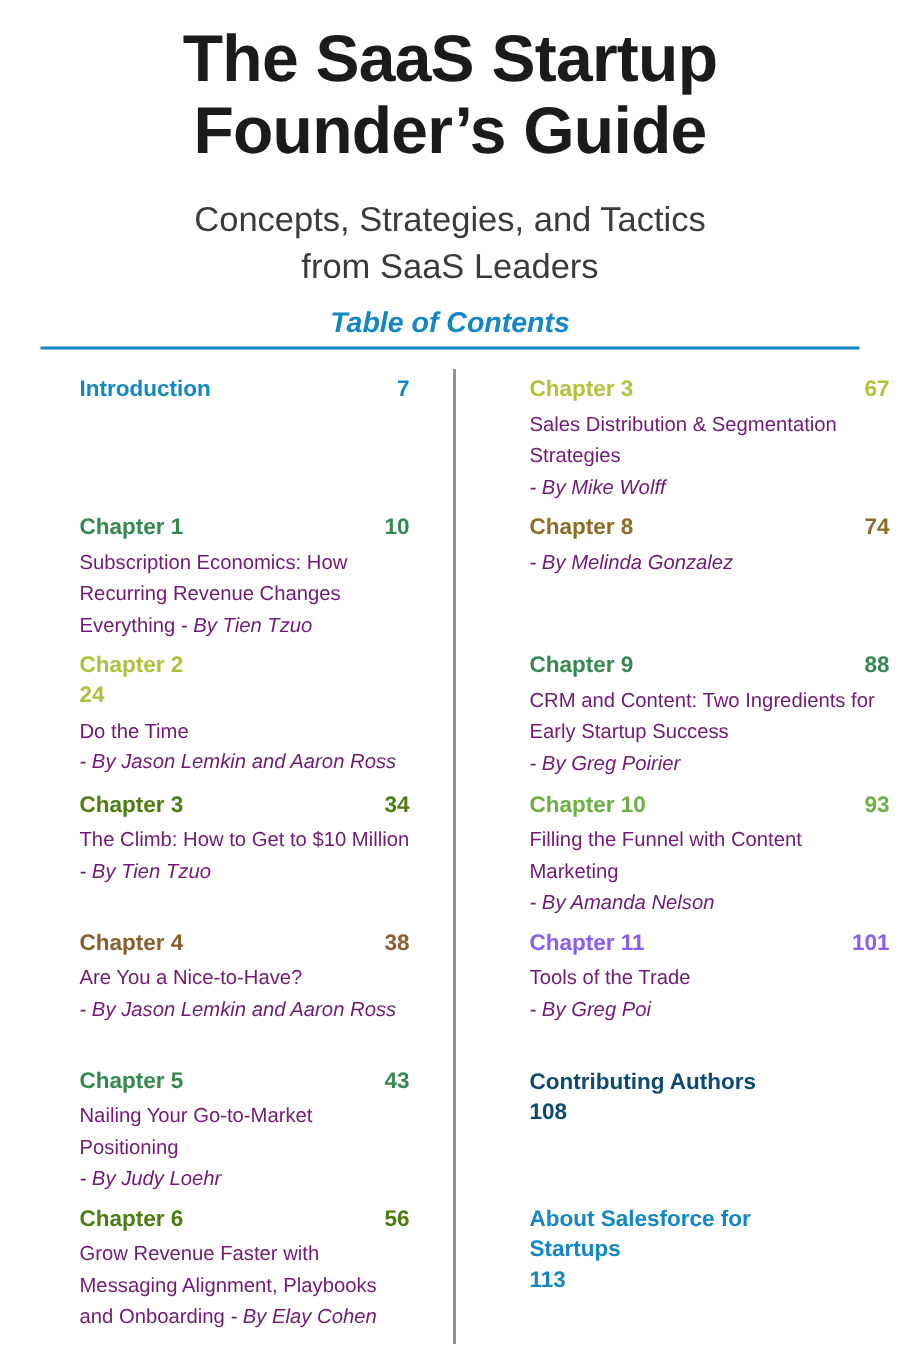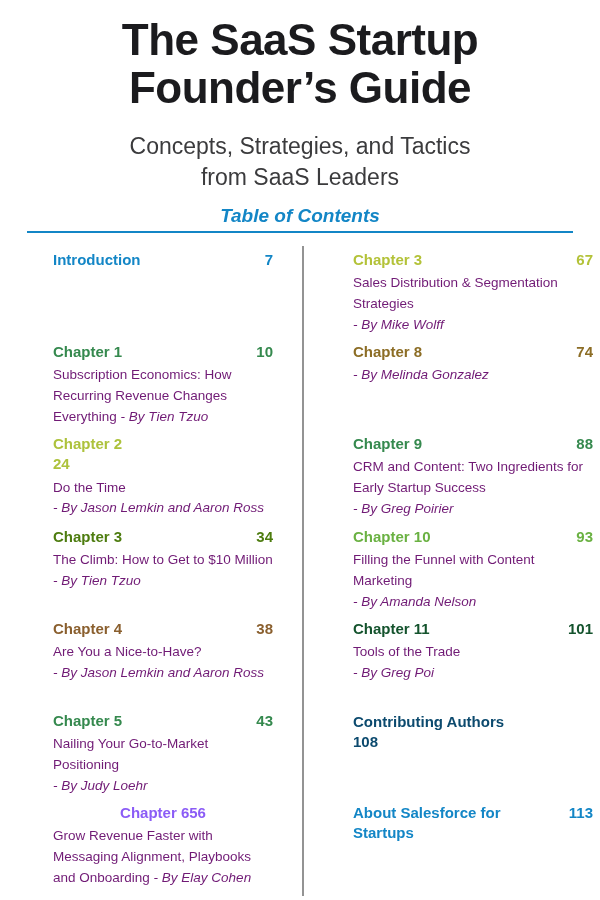--- a/index.html
+++ b/index.html
@@ -151,21 +151,21 @@
         <span class="entry-label">Chapter 5</span>
         <span class="entry-page">43</span>
       </div>
       <div class="entry-desc">
         <span>Nailing Your Go-to-Market Positioning</span>
         <span class="author block">- By Judy Loehr</span>
       </div>
     </div>
 
     <div class="entry" style="top:803px">
-      <div class="entry-head" style="color: #8b5cf6; justify-content: center;">
+      <div class="entry-head" style="color: #4d7c0f;">
         <span class="entry-label">Chapter 6</span>
         <span class="entry-page">56</span>
       </div>
       <div class="entry-desc">
         <span>Grow Revenue Faster with Messaging Alignment, Playbooks and Onboarding</span>
         <span class="author">- By Elay Cohen</span>
       </div>
     </div>
 
   </div>
@@ -209,39 +209,39 @@
         <span class="entry-label">Chapter 10</span>
         <span class="entry-page">93</span>
       </div>
       <div class="entry-desc">
         <span>Filling the Funnel with Content Marketing</span>
         <span class="author block">- By Amanda Nelson</span>
       </div>
     </div>
 
     <div class="entry" style="top:619px">
-      <div class="entry-head" style="color: #14532d; align-items: flex-end;">
+      <div class="entry-head" style="color: #8b5cf6; align-items: flex-end;">
         <span class="entry-label">Chapter 11</span>
         <span class="entry-page">101</span>
       </div>
       <div class="entry-desc">
         <span>Tools of the Trade</span>
         <span class="author block">- By Greg Poi</span>
       </div>
     </div>
 
     <div class="entry" style="top:712px">
       <div class="entry-head" style="color: #0c4a6e; flex-direction: column;">
         <span class="entry-label">Contributing Authors</span>
         <span class="entry-page">108</span>
       </div>
     </div>
 
     <div class="entry" style="top:803px">
-      <div class="entry-head" style="color: rgb(19, 134, 198);">
+      <div class="entry-head" style="color: rgb(19, 134, 198); flex-direction: column;">
         <span class="entry-label">About Salesforce for Startups</span>
         <span class="entry-page">113</span>
       </div>
     </div>
 
   </div>
 
 </div>
 
 </body></html>

